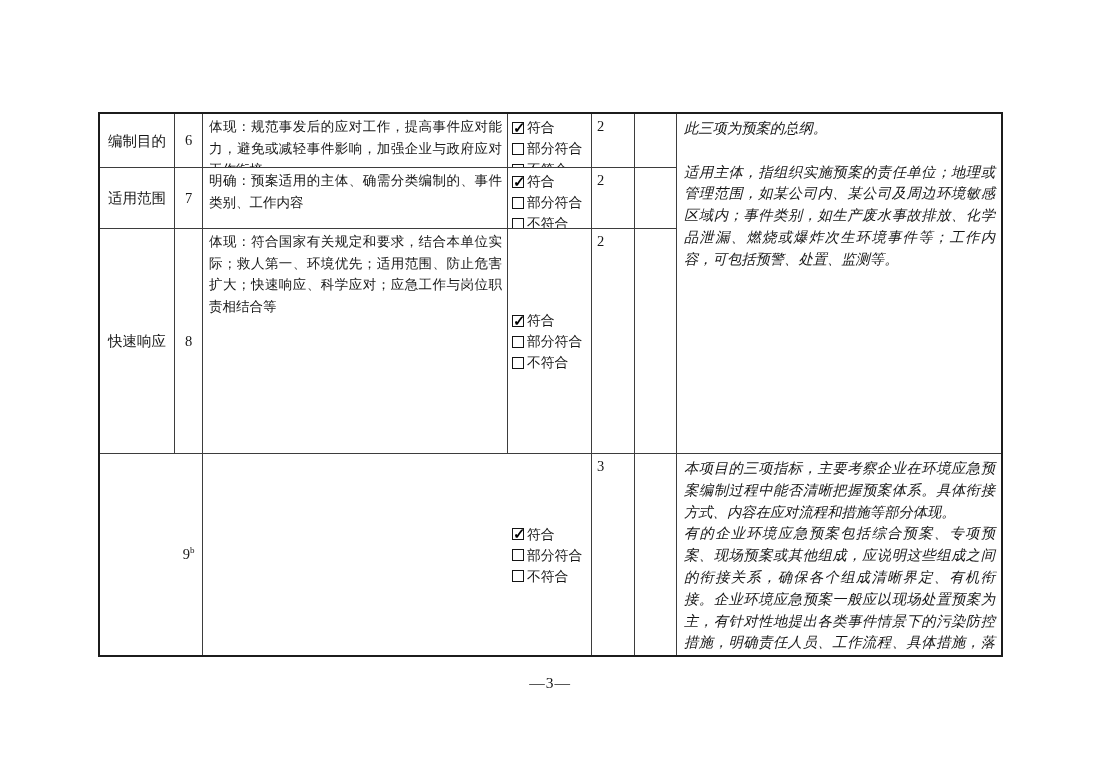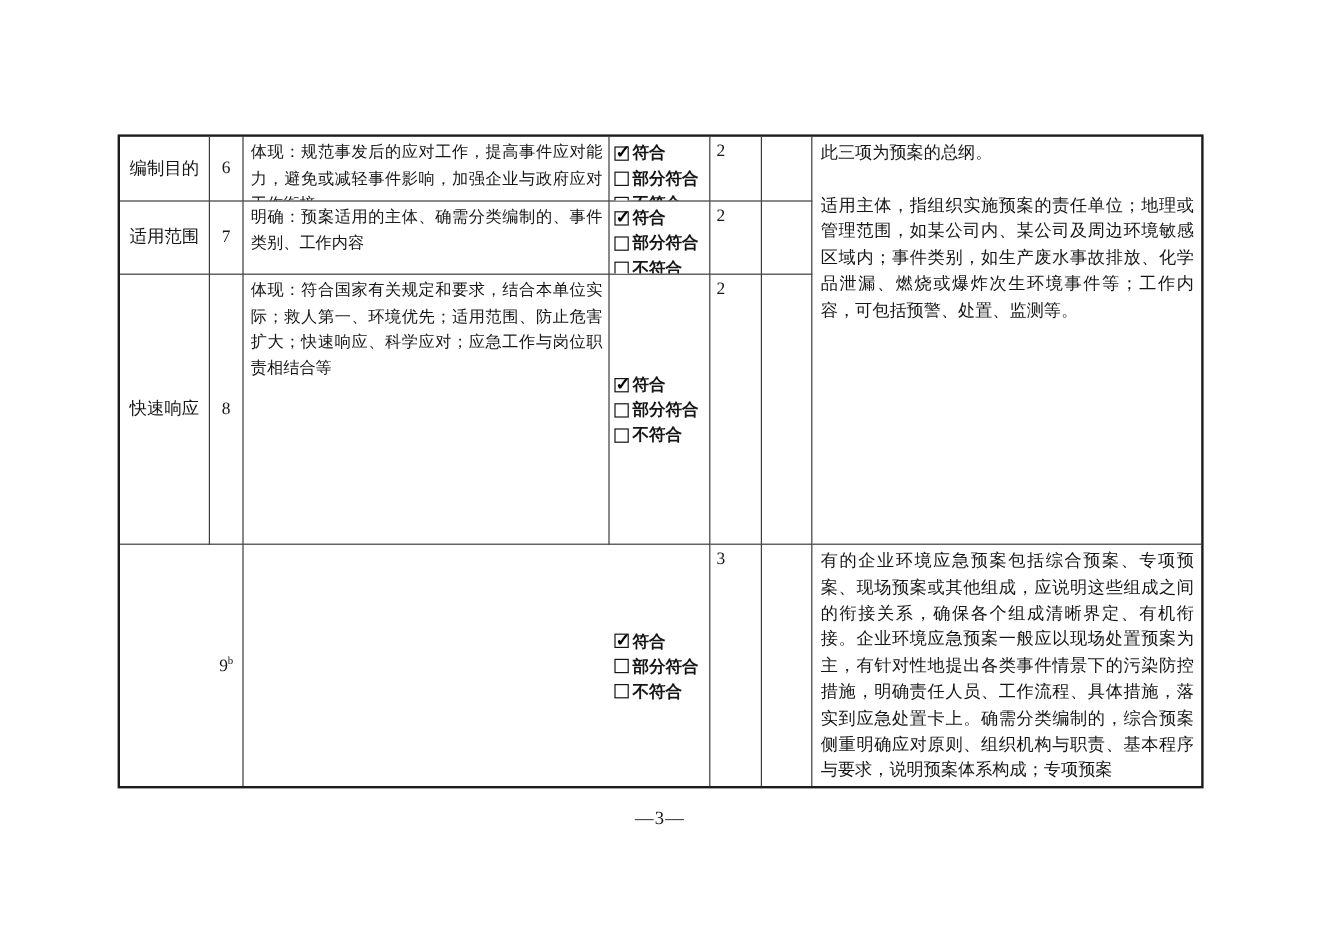--- a/index.html
+++ b/index.html
@@ -39,21 +39,21 @@
   .idx sup { font-size: 9px; line-height: 1; margin-top: -7px; }
   .desc {
     display: flex; align-items: flex-start;
     font-size: 13.5px; line-height: 21.5px;
     padding: 2px 5px 2px 6px;
     text-align: justify;
   }
   .cbxcell {
     font-size: 13.8px; line-height: 21px;
     padding: 3px 2px 2px 4px;
-    display: flex; flex-direction: column; font-weight: bold;
+    display: flex; flex-direction: column;
   }
   .cbxcell.vcenter { justify-content: center; }
   .cbx-row { display: flex; align-items: center; white-space: nowrap; }
   .box {
     display: inline-block; width: 12px; height: 12px;
     border: 1.5px solid #141414; margin-right: 3px;
     position: relative; flex: 0 0 auto; background: #fff;
   }
   .box.checked::after {
     content: "✓";
@@ -62,20 +62,21 @@
   }
   .score {
     font-size: 14.5px; line-height: 18px;
     padding: 3px 0 0 5px;
   }
   .blank {}
   .notes {
     font-size: 14.3px; line-height: 21.8px;
     padding: 4px 6px 2px 7px;
     text-align: justify;
+    font-style: italic;
   }
   .notes p { margin: 0; }
   .notes p.gap-after { margin-bottom: 21.8px; }
 
   .page-number {
     position: absolute; left: 0; right: 0; top: 674px;
     text-align: center; font-size: 15.5px; letter-spacing: 1px;
   }
 </style>
 </head>
@@ -182,20 +183,21 @@
           <span>部分符合</span>
         </span>
       <span class="cbx-row">
           <span class="box"></span>
           <span>不符合</span>
         </span>
     </div>
     <div class="cell score no-b" style="grid-row:4;grid-column:5"><span>3</span></div>
     <div class="cell blank no-b" style="grid-row:4;grid-column:6"></div>
     <div class="cell notes no-r no-b" style="grid-row:4;grid-column:7">
+      <p>本项目的三项指标，主要考察企业在环境应急预案编制过程中能否清晰把握预案体系。具体衔接方式、内容在应对流程和措施等部分体现。</p>
       <p>有的企业环境应急预案包括综合预案、专项预案、现场预案或其他组成，应说明这些组成之间的衔接关系，确保各个组成清晰界定、有机衔接。企业环境应急预案一般应以现场处置预案为主，有针对性地提出各类事件情景下的污染防控措施，明确责任人员、工作流程、具体措施，落实到应急处置卡上。确需分类编制的，综合预案侧重明确应对原则、组织机构与职责、基本程序与要求，说明预案体系构成；专项预案</p>
     </div>
 
   </div>
 
   <div class="page-number">—3—</div>
 
 </div>
 
 </body></html>

